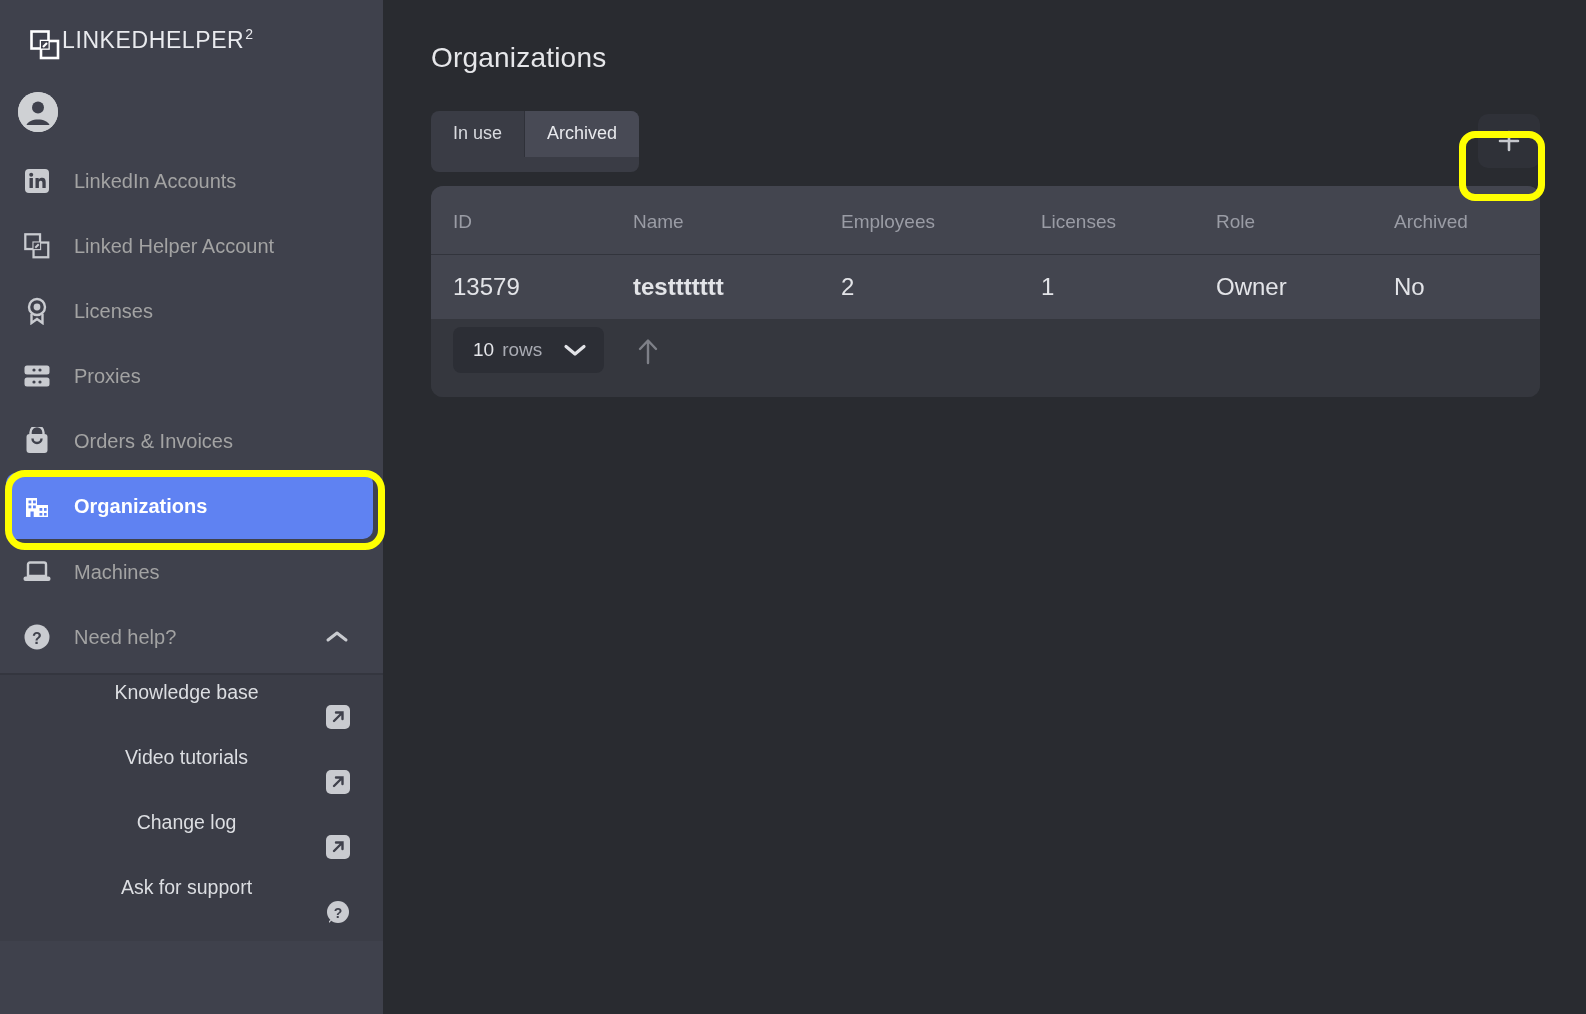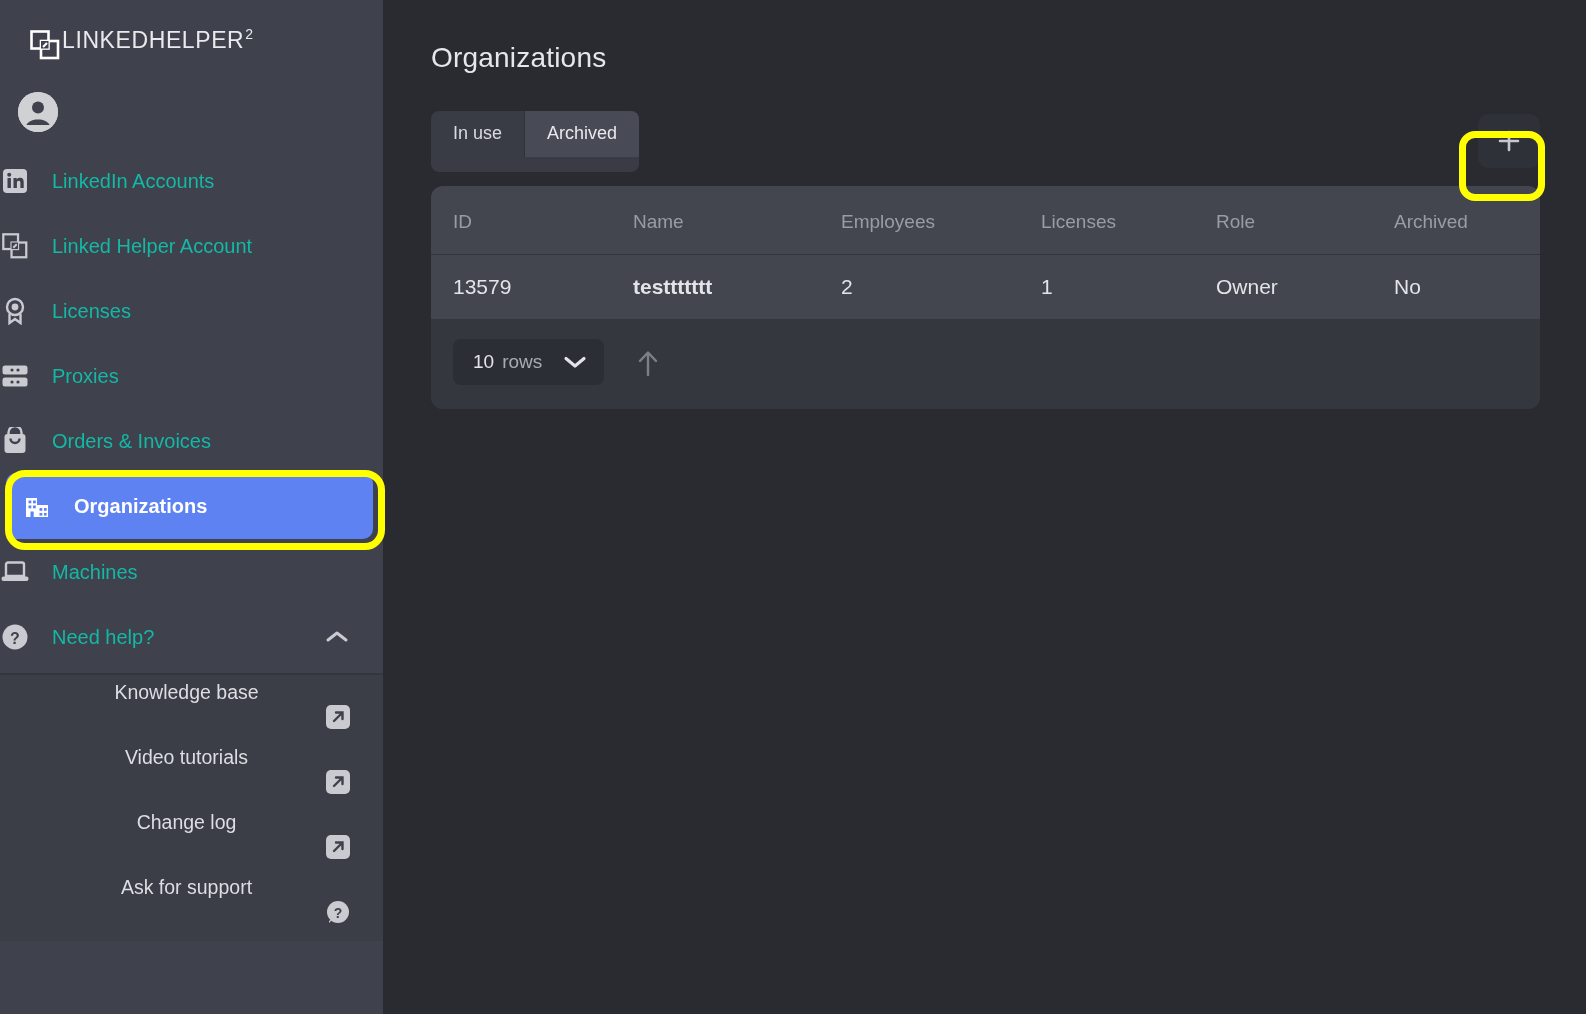--- a/index.html
+++ b/index.html
@@ -36,22 +36,22 @@
   .avatar-row { padding: 20px 0 10px 18px; }
   .avatar {
     width: 40px; height: 40px; border-radius: 50%;
     background: #cfd1d4; display: block; position: relative;
   }
   .avatar svg { position: absolute; left: 0; top: 0; }
 
   .nav { padding-top: 6px; }
   .nav-item {
     display: flex; align-items: center; gap: 22px;
-    height: 65px; 
-    color: #14b8a6; font-size: 20px;
+    height: 65px; padding-left: 22px;
+    color: #a3a3a3; font-size: 20px;
     position: relative;
     cursor: pointer;
   }
   .nav-item .ico { width: 30px; height: 30px; display: flex; align-items: center; justify-content: center; flex: 0 0 30px; }
   .nav-item.active {
     background: #5f82f2;
     color: #ffffff;
     border-radius: 10px;
     margin: 0 10px 0 6px;
     padding-left: 16px;
@@ -136,33 +136,33 @@
   }
   table { width: 100%; border-collapse: collapse; table-layout: fixed; }
   thead tr { background: #43454f; height: 68px; }
   thead th {
     text-align: left; font-weight: 400;
     color: #9a9ca5; font-size: 19px;
     padding: 5px 0 0 22px;
   }
   tbody tr { background: #43454f; height: 65px; border-top: 1px solid #32343c; }
   tbody td {
-    color: #e3e4e8; font-size: 21px; padding: 0 0 0 22px;
+    color: #e3e4e8; font-size: 24px; padding: 0 0 0 22px;
   }
   tbody td.name { font-weight: 700; }
   col.c-id { width: 180px; }
   col.c-name { width: 208px; }
   col.c-emp { width: 200px; }
   col.c-lic { width: 175px; }
   col.c-role { width: 178px; }
   col.c-arch { width: auto; }
 
   .card-footer {
     display: flex; align-items: center; gap: 16px;
-    padding: 20px 22px 24px 22px;
+    padding: 8px 22px 24px 22px;
     background: #35373e;
   }
   .rows-select {
     display: flex; align-items: center; gap: 20px;
     background: #2c2e35; border-radius: 8px;
     height: 46px; padding: 0 16px 0 20px;
     cursor: pointer;
   }
   .rows-select .num { color: #e4e5e9; font-size: 19px; }
   .rows-select .unit { color: #a9abb3; font-size: 19px; margin-left: -12px; }

